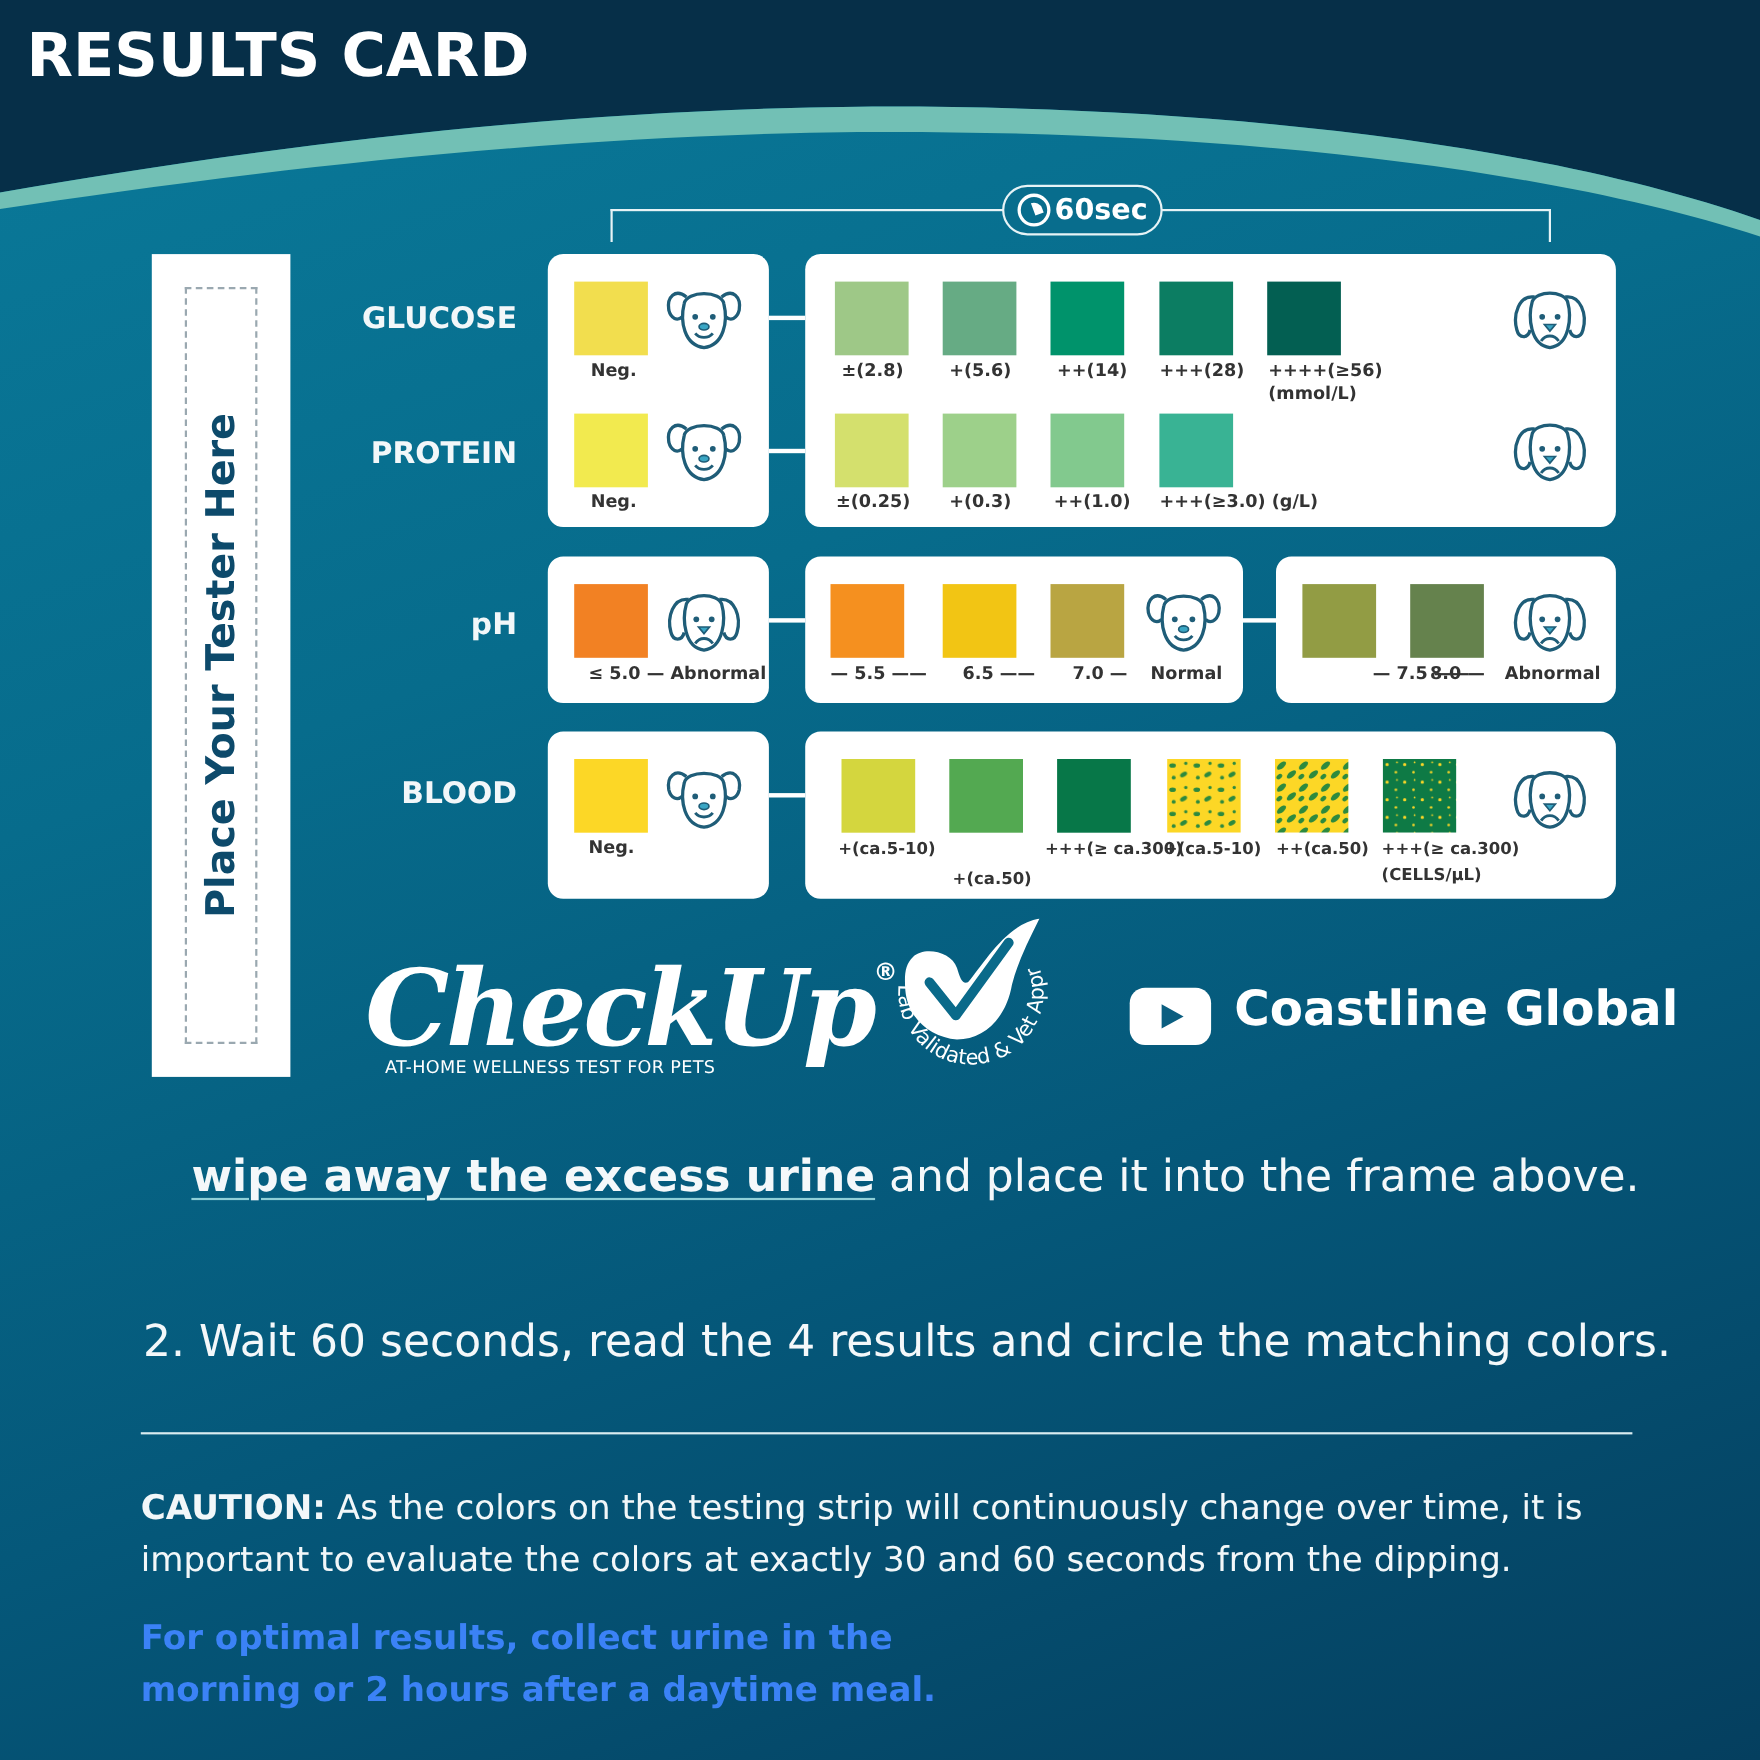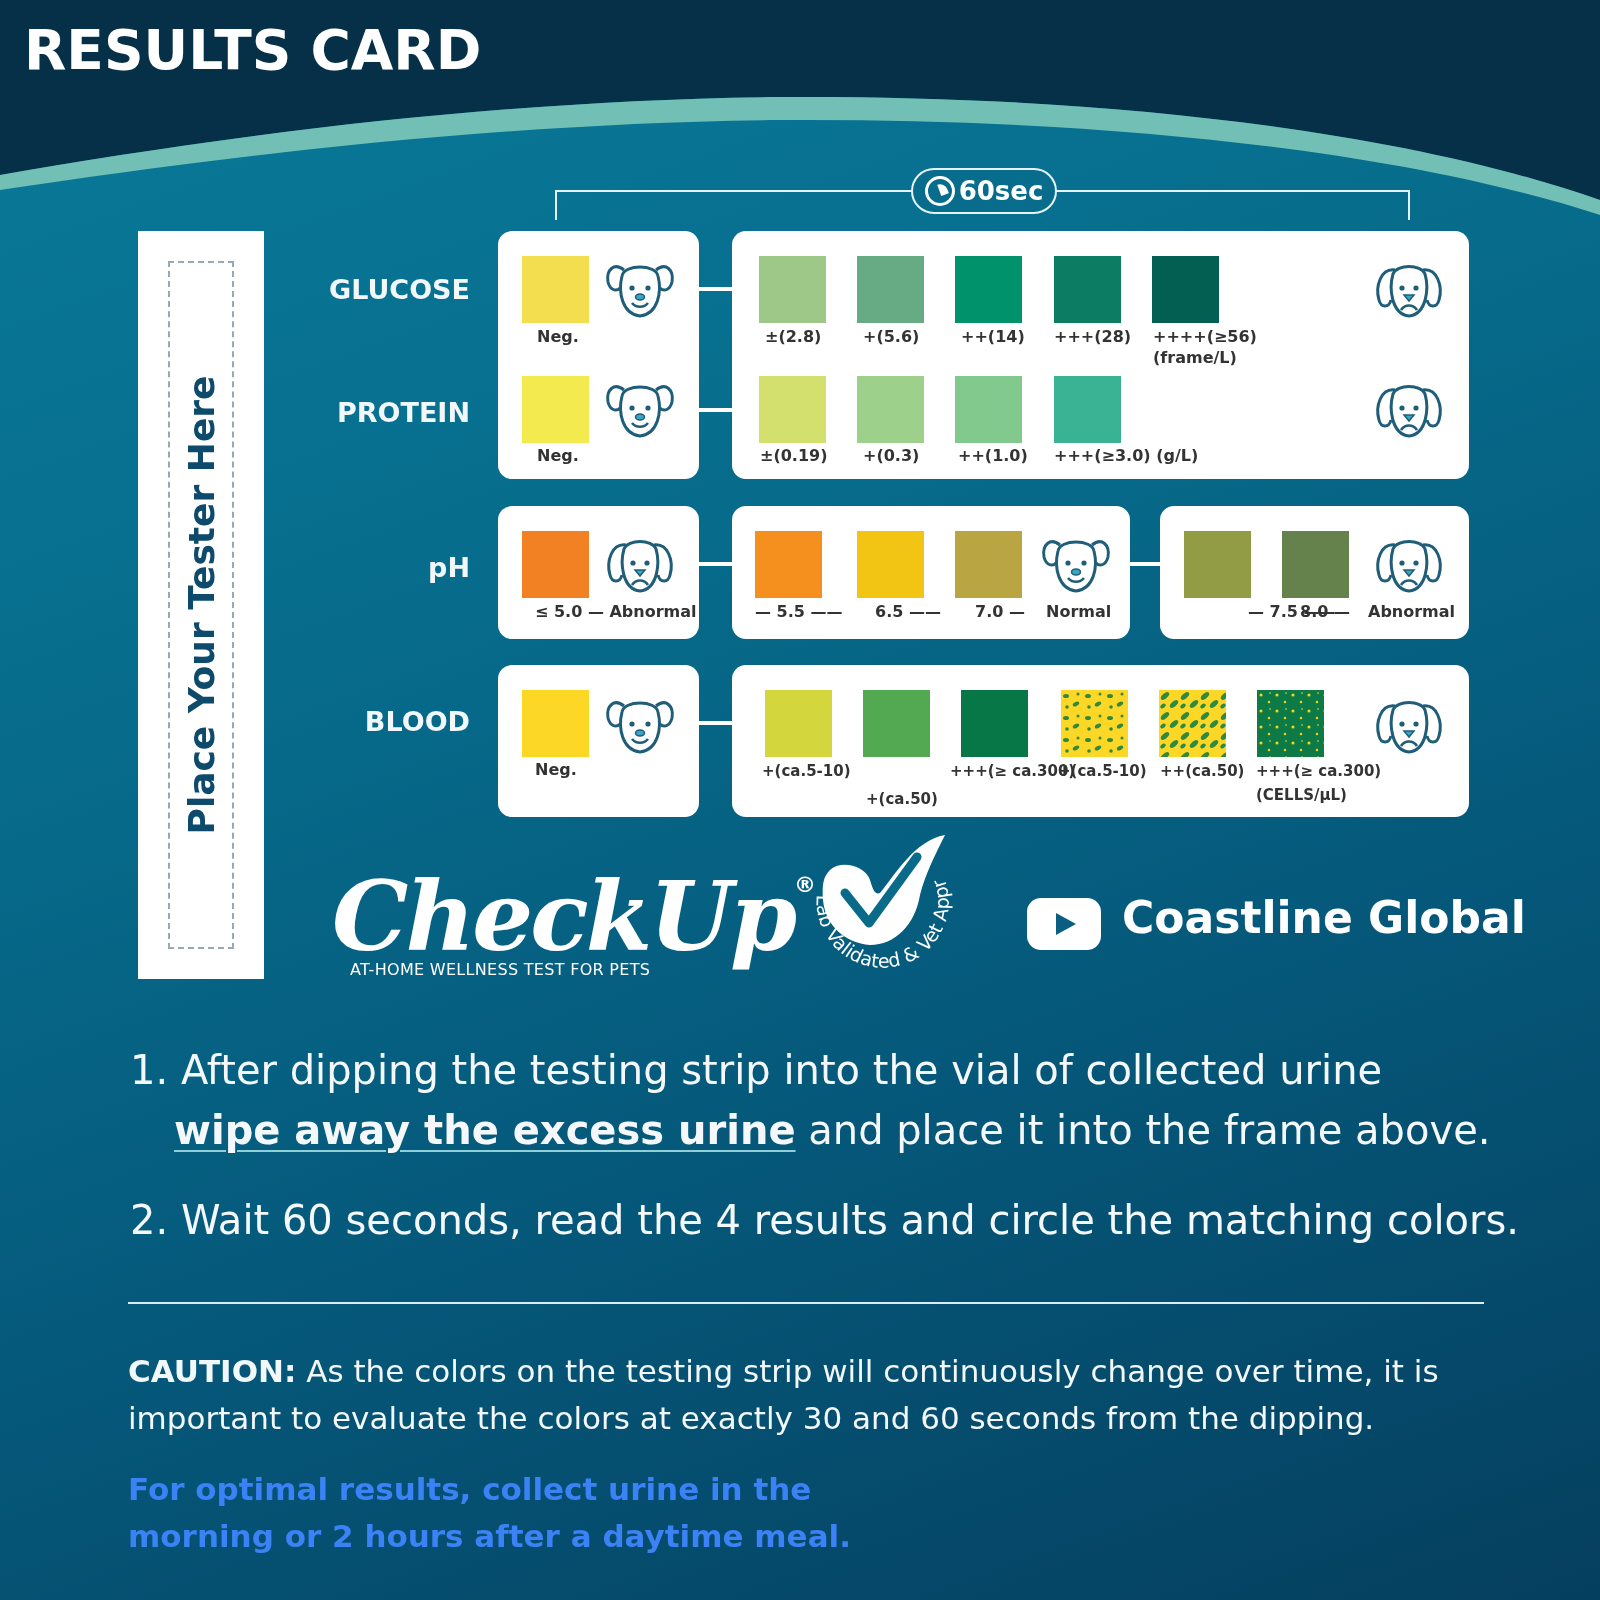--- a/index.html
+++ b/index.html
@@ -188,36 +188,36 @@
 <div class="sw" style="left: 759px; top: 256px; background: rgb(158, 200, 135);"></div>
 <div class="sw" style="left: 857px; top: 256px; background: rgb(102, 171, 132);"></div>
 <div class="sw" style="left: 955px; top: 256px; background: rgb(0, 147, 107);"></div>
 <div class="sw" style="left: 1054px; top: 256px; background: rgb(12, 125, 98);"></div>
 <div class="sw" style="left: 1152px; top: 256px; background: rgb(3, 95, 82);"></div>
 <div class="lbl" style="left:765px;top:327px">±(2.8)</div>
 <div class="lbl" style="left:863px;top:327px">+(5.6)</div>
 <div class="lbl" style="left:961px;top:327px">++(14)</div>
 <div class="lbl" style="left:1054px;top:327px">+++(28)</div>
 <div class="lbl" style="left:1153px;top:327px">++++(≥56)</div>
-<div class="lbl" style="left:1153px;top:348px">(frame/L)</div>
+<div class="lbl" style="left:1153px;top:348px">(mmol/L)</div>
 <svg class="dog" style="left:1373px;top:258px">
     <use href="#dog-sad"></use>
   </svg>
 
 <div class="sw" style="left: 522px; top: 376px; background: rgb(242, 234, 79);"></div>
 <svg class="dog" style="left:604px;top:376px">
     <use href="#dog-happy"></use>
   </svg>
 <div class="lbl" style="left:537px;top:446px">Neg.</div>
 
 <div class="sw" style="left: 759px; top: 376px; background: rgb(212, 224, 109);"></div>
 <div class="sw" style="left: 857px; top: 376px; background: rgb(157, 208, 138);"></div>
 <div class="sw" style="left: 955px; top: 376px; background: rgb(130, 201, 142);"></div>
 <div class="sw" style="left: 1054px; top: 376px; background: rgb(57, 179, 148);"></div>
-<div class="lbl" style="left:760px;top:446px">±(0.19)</div>
+<div class="lbl" style="left:760px;top:446px">±(0.25)</div>
 <div class="lbl" style="left:863px;top:446px">+(0.3)</div>
 <div class="lbl" style="left:958px;top:446px">++(1.0)</div>
 <div class="lbl" style="left:1054px;top:446px">+++(≥3.0) (g/L)</div>
 <svg class="dog" style="left:1373px;top:378px">
     <use href="#dog-sad"></use>
   </svg>
 
 <div class="card" style="left:498px;top:506px;width:201px;height:133px"></div>
 <div class="connector" style="left:699px;top:562px;width:33px"></div>
 <div class="card" style="left:732px;top:506px;width:398px;height:133px"></div>
@@ -292,21 +292,20 @@
   </defs>
   <path d="M35 35 C45 25 70 30 75 45 C78 55 80 60 85 58 C100 40 120 5 150 0 C140 20 130 40 125 60 C120 90 100 110 75 110 C50 108 30 90 28 65 C27 50 28 42 35 35 Z" fill="#fff"></path>
   <path d="M50 58 L74 88 L122 22" fill="none" stroke="#0a6a8a" stroke-width="9" stroke-linejoin="round" stroke-linecap="round"></path>
   <text font-size="19" fill="#fff" font-family="DejaVu Sans, sans-serif"><textPath href="#arc">Lab Validated &amp; Vet Approved</textPath></text>
 </svg>
 
 <div class="yt"></div>
 <div class="brand">Coastline Global</div>
 
 <div class="instr" style="top:1040px">
-  <div>1. After dipping the testing strip into the vial of collected urine</div>
   <div style="padding-left:44px"><u>wipe away the excess urine</u><span> and place it into the frame above.</span></div>
 </div>
 <div class="instr" style="top:1190px">2. Wait 60 seconds, read the 4 results and circle the matching colors.</div>
 
 <div class="divider"></div>
 
 <div class="caution"><b>CAUTION:</b><span> As the colors on the testing strip will continuously change over time, it is important to evaluate the colors at exactly 30 and 60 seconds from the dipping.</span></div>
 
 <div class="tip">
   <div>For optimal results, collect urine in the</div>

